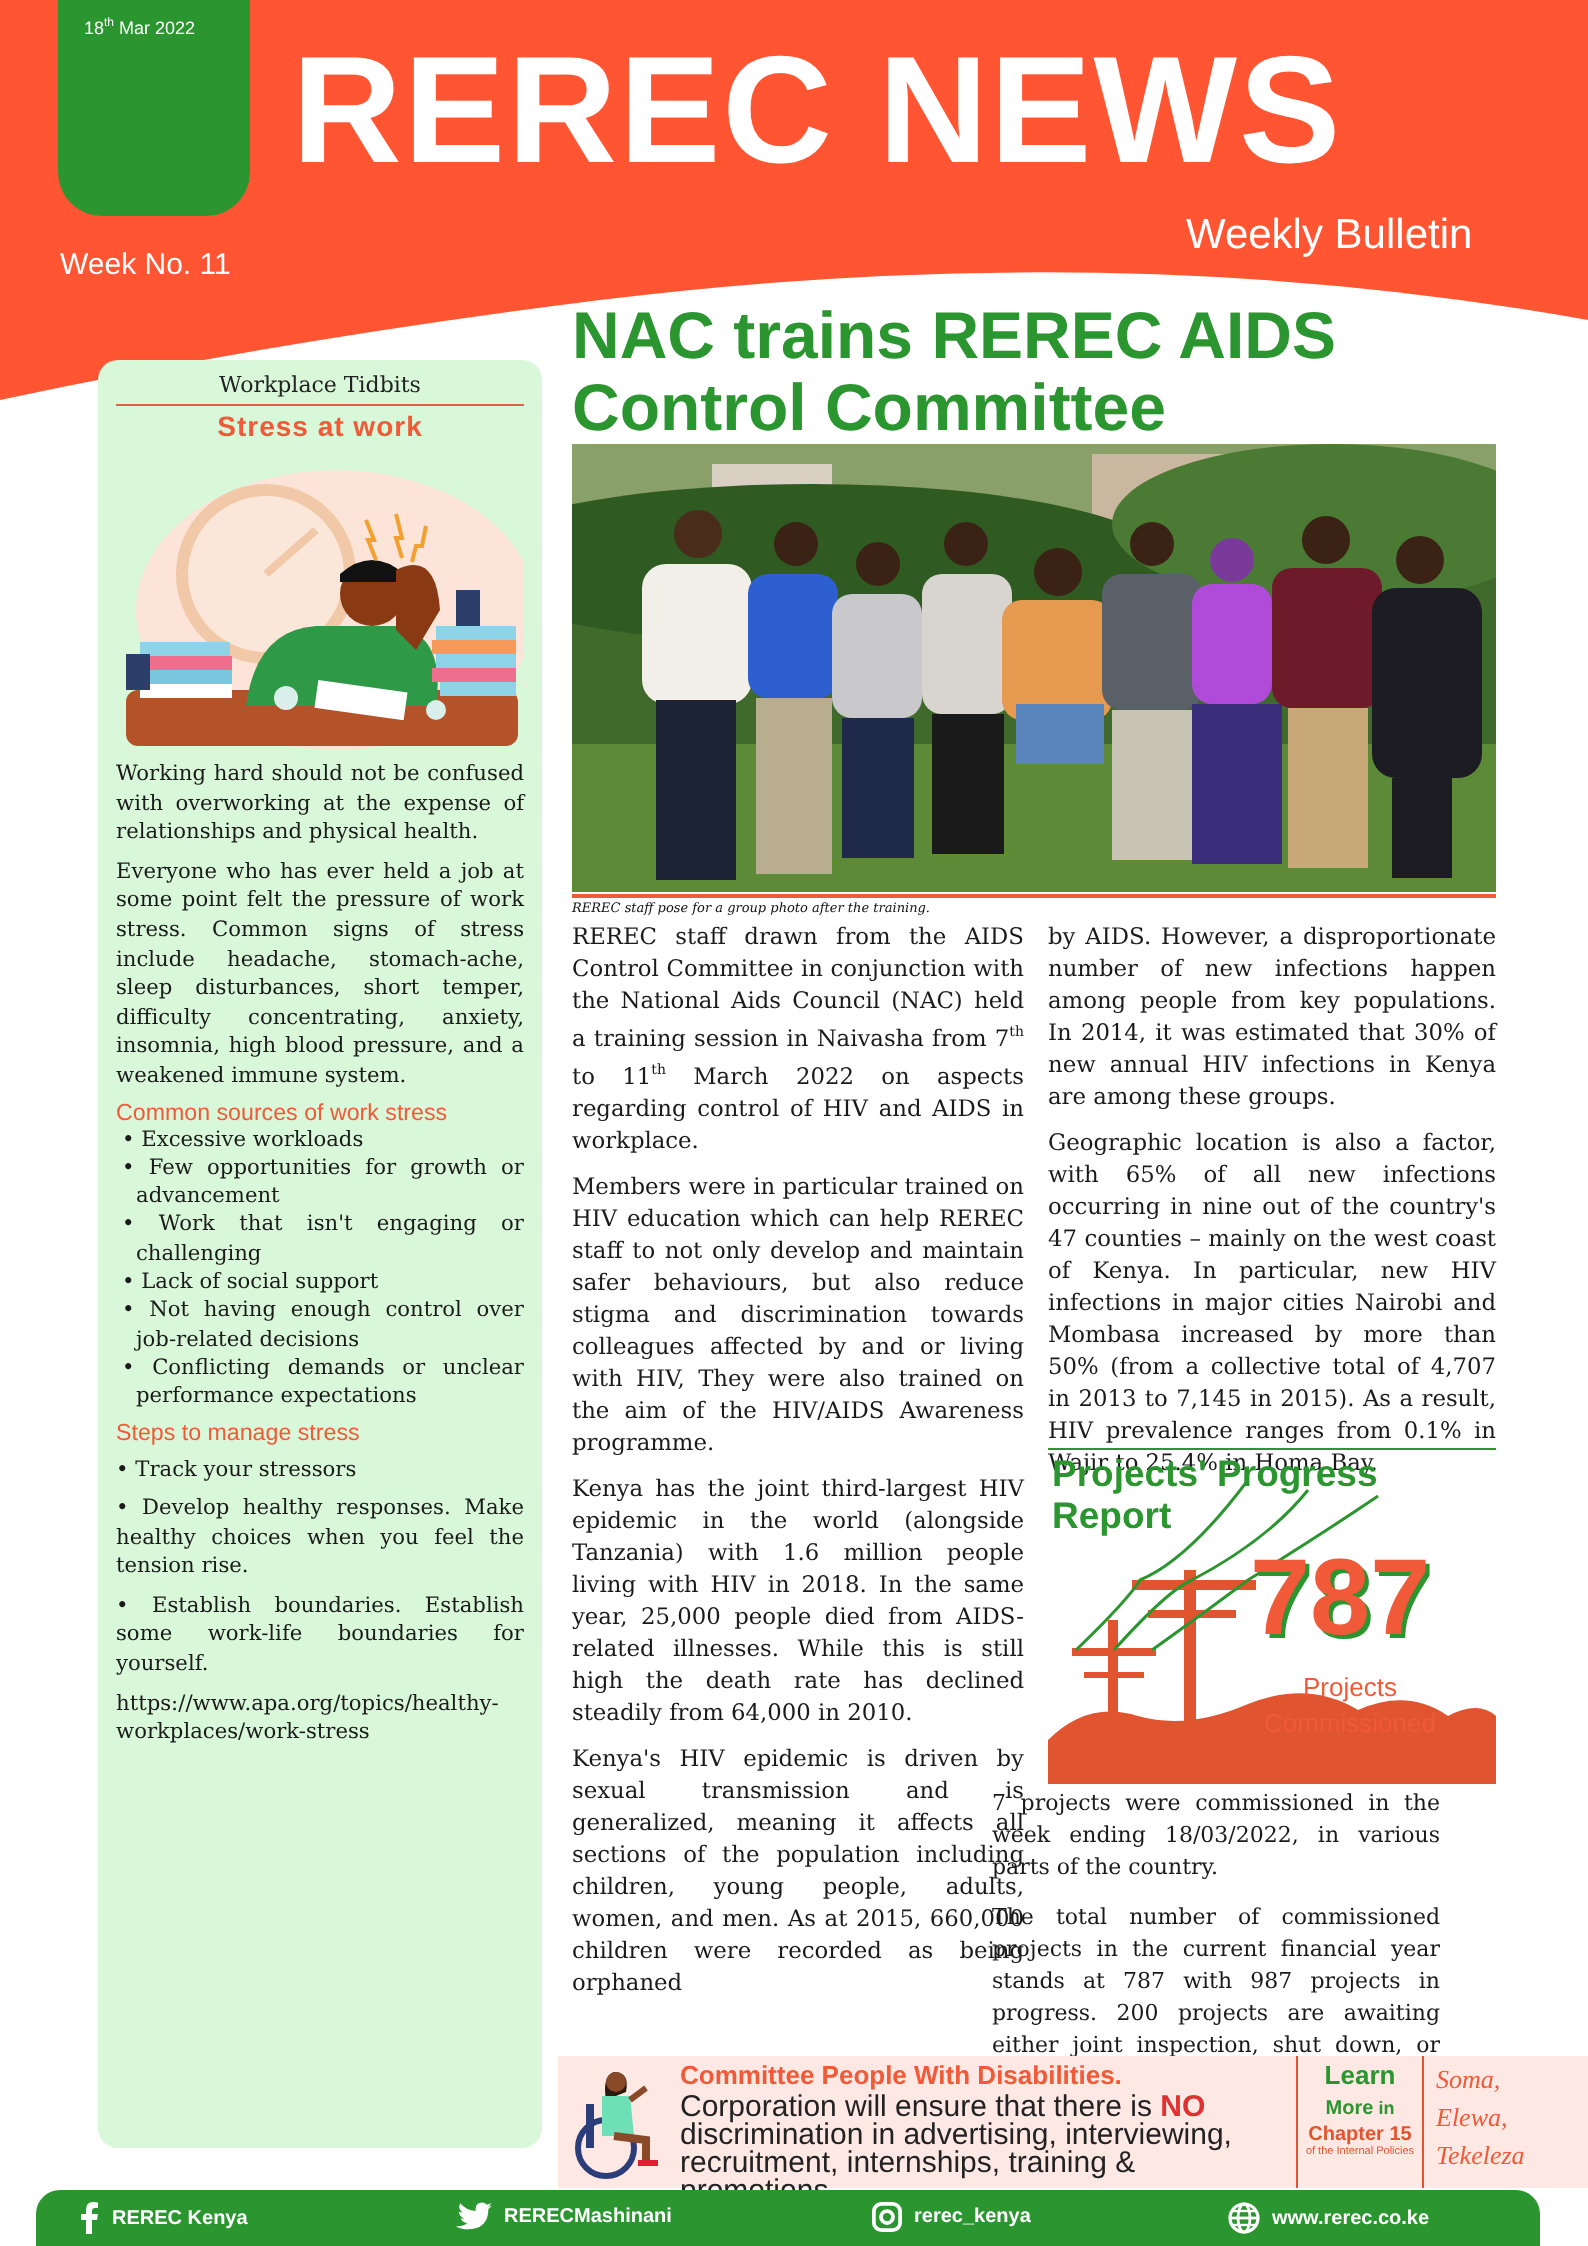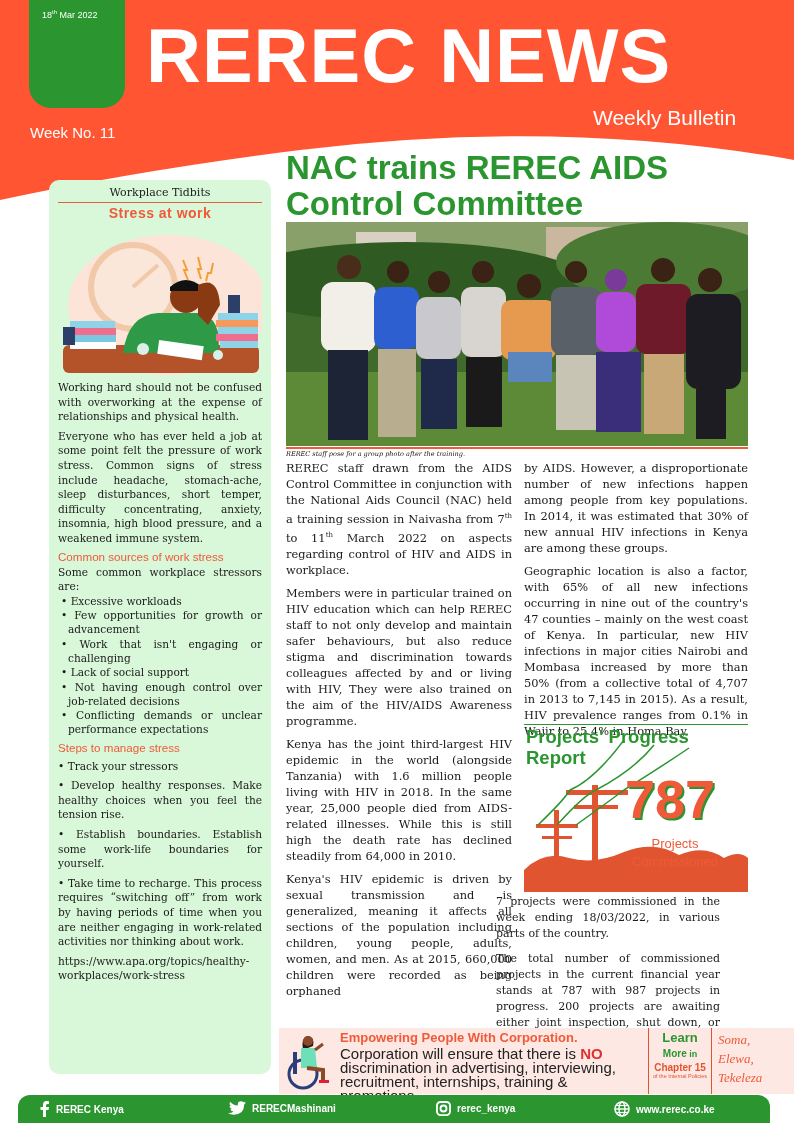--- a/index.html
+++ b/index.html
@@ -114,35 +114,33 @@
         <rect x="5" y="102" width="12" height="18" fill="#2c3e6a"></rect>
       </g>
       <rect x="100" y="118" width="45" height="14" fill="#fff" transform="rotate(8 122 125)"></rect>
       <circle cx="85" cy="124" r="6" fill="#d9f0ea"></circle>
       <circle cx="160" cy="130" r="5" fill="#d9f0ea"></circle>
     </svg>
   </div>
   <p class="sb-p">Working hard should not be confused with overworking at the expense of relationships and physical health.</p>
   <p class="sb-p">Everyone who has ever held a job at some point felt the pressure of work stress. Common signs of stress include headache, stomach-ache, sleep disturbances, short temper, difficulty concentrating, anxiety, insomnia, high blood pressure, and a weakened immune system.</p>
   <div class="sb-h">Common sources of work stress</div>
-  <p class="sb-p" style="margin-top:2px">Some common workplace stressors are:</p>
   <div>
     <div class="sb-li">• <span>Excessive workloads</span></div>
     <div class="sb-li">• <span>Few opportunities for growth or advancement</span></div>
     <div class="sb-li">• <span>Work that isn't engaging or challenging</span></div>
     <div class="sb-li">• <span>Lack of social support</span></div>
     <div class="sb-li">• <span>Not having enough control over job-related decisions</span></div>
     <div class="sb-li">• <span>Conflicting demands or unclear performance expectations</span></div>
   </div>
   <div class="sb-h">Steps to manage stress</div>
   <div>
     <p class="sb-p">• <span>Track your stressors</span></p>
     <p class="sb-p">• <span>Develop healthy responses. Make healthy choices when you feel the tension rise.</span></p>
     <p class="sb-p">• <span>Establish boundaries. Establish some work-life boundaries for yourself.</span></p>
-    <p class="sb-p">• <span>Take time to recharge. This process requires “switching off” from work by having periods of time when you are neither engaging in work-related activities nor thinking about work.</span></p>
   </div>
   <p class="sb-p" style="text-align:left">https://www.apa.org/topics/healthy-workplaces/work-stress</p>
 </aside>
 
 <div class="photo">
   <svg width="462" height="224" viewBox="0 0 462 224">
     <rect width="462" height="224" fill="#3f6a2c"></rect>
     <rect y="0" width="462" height="40" fill="#8aa06a"></rect>
     <rect x="260" y="5" width="80" height="40" fill="#c9b7a0"></rect>
     <rect x="70" y="10" width="60" height="25" fill="#d9cfc2"></rect>
@@ -230,21 +228,21 @@
     <circle cx="18" cy="44" r="14" fill="none" stroke="#2c3e7a" stroke-width="3"></circle>
     <rect x="8" y="22" width="4" height="22" fill="#2c3e7a"></rect>
     <path d="M18,20 Q16,8 22,6 Q30,6 28,16 Z" fill="#2a1a10"></path>
     <circle cx="23" cy="11" r="5" fill="#8a4a2a"></circle>
     <path d="M16,18 L30,18 L32,38 L16,38 Z" fill="#6ee0b8"></path>
     <path d="M30,20 L38,14" stroke="#8a4a2a" stroke-width="3"></path>
     <path d="M22,38 L38,40 L38,52" stroke="#8a4a2a" stroke-width="4" fill="none"></path>
     <rect x="34" y="50" width="10" height="3" fill="#e02030"></rect>
   </svg>
 </div>
-<div class="banner-title">Empowering People With Corporation.</div>
+<div class="banner-title">Committee People With Disabilities.</div>
 <div class="banner-body"><span>Corporation will ensure that there is </span><b>NO</b><span> discrimination in advertising, interviewing, recruitment, internships, training &amp; promotions</span></div>
 <div class="learn-box">
   <div class="learn-1">Learn</div>
   <div class="learn-2"><span style="font-size:10px">More</span><span> in</span></div>
   <div class="learn-3">Chapter 15</div>
   <div class="learn-4">of the Internal Policies</div>
 </div>
 <div class="slogan">
   <div>Soma,</div>
   <div>Elewa,</div>

